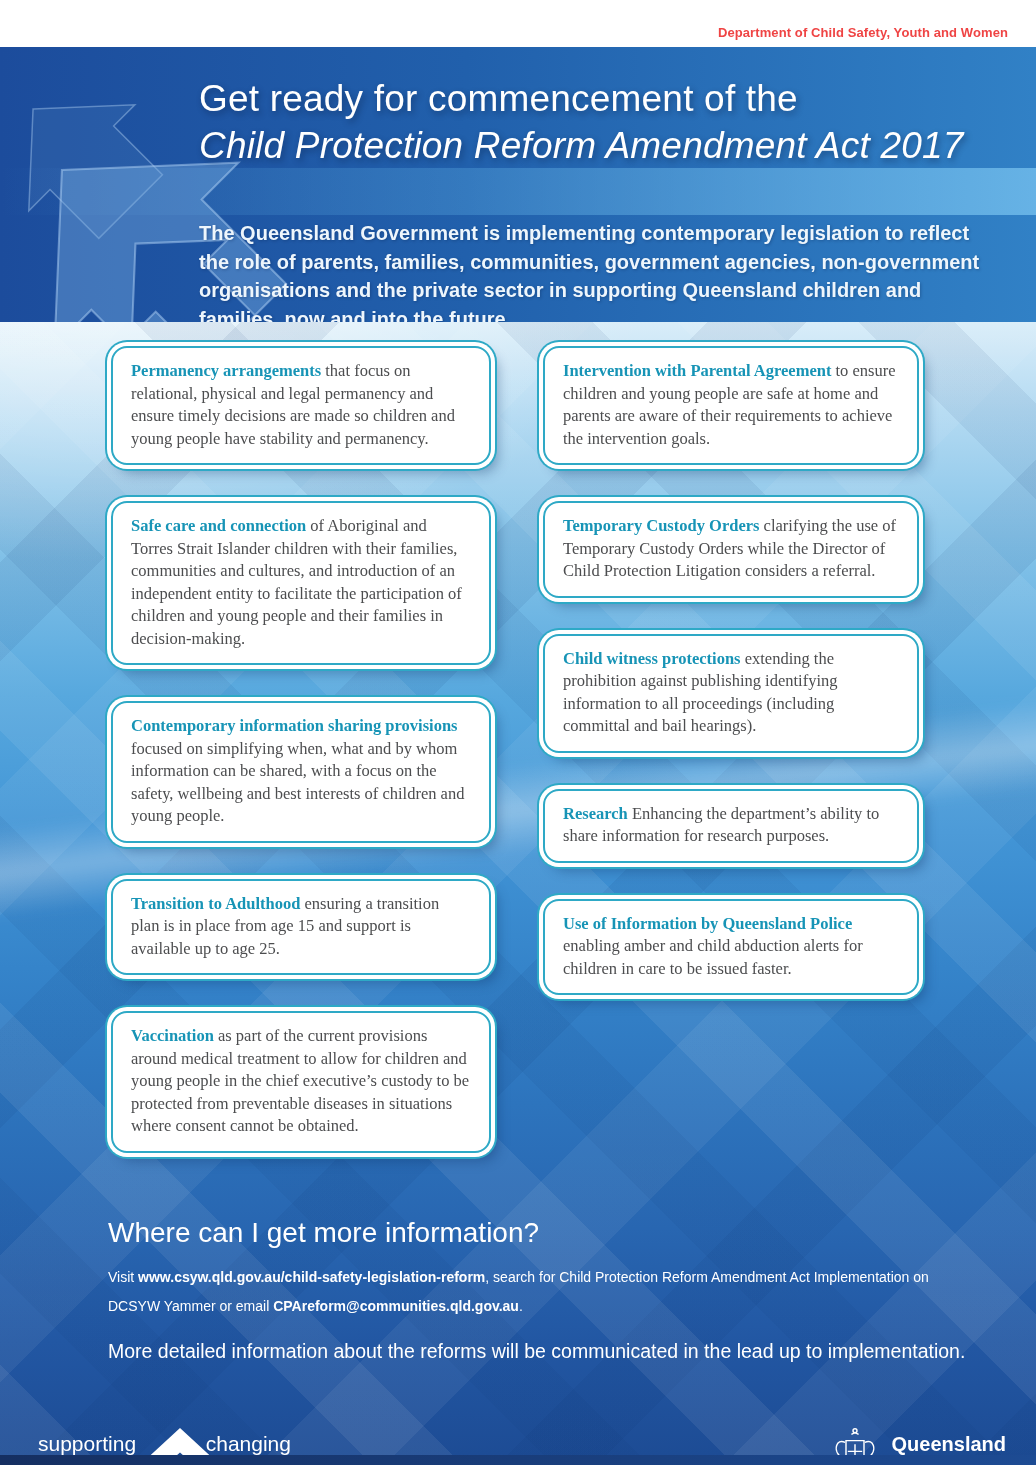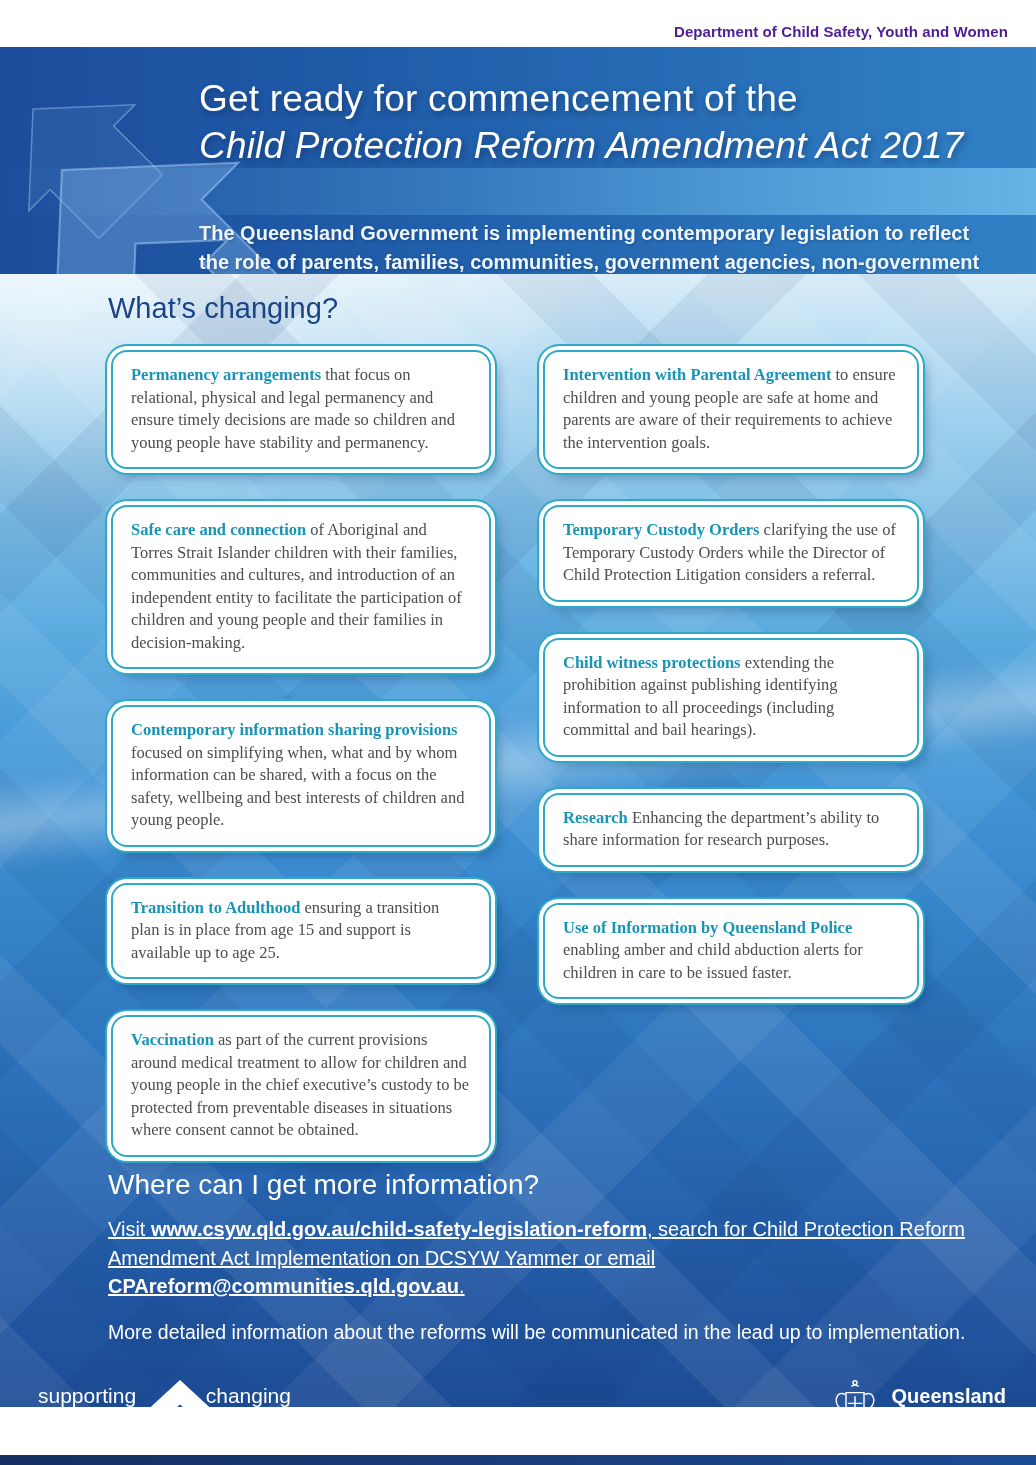--- a/index.html
+++ b/index.html
@@ -10,25 +10,25 @@
   *{box-sizing:border-box; margin:0; padding:0;}
   body{font-family:"Liberation Sans", sans-serif; background:#666;}
   .poster{
     position:relative; width:1036px; height:1465px; margin:0 auto;
     background:#fff; overflow:hidden;
   }
   
   .top-strip{height:47px; background:#fff; position:relative;}
   .dept-label{
     position:absolute; right:28px; bottom:7px;
-    font-size:15px; font-weight:700; color:#4c1d95; letter-spacing:0.1px;
+    font-size:13px; font-weight:700; color:#ef4444; letter-spacing:0.1px;
   }
   
   .header-band{
-    position:relative; height:227px; overflow:hidden;
+    position:relative; height:275px; overflow:hidden;
     background:linear-gradient(90deg, var(--header_left) 0%, var(--header_mid) 45%, var(--header_right) 100%);
   }
   .header-light-band{
     position:absolute; left:0; right:0; top:121px; height:47px;
     background:linear-gradient(90deg, rgba(90,160,220,0) 0%, rgba(90,170,225,0.35) 45%, rgba(120,195,240,0.75) 100%);
   }
   .header-deco{position:absolute; left:-20px; top:15px;}
   .header-text{position:absolute; left:199px; top:28px; z-index:2;}
   .h1-line{
     color:#fff; font-size:37px; line-height:47px; font-weight:400;
@@ -64,21 +64,21 @@
   .card{
     background:#fff; border:2px solid var(--ring); border-radius:16px;
     box-shadow:0 0 0 4px #ffffff, 0 0 0 6px var(--ring), 7px 8px 12px rgba(12,50,100,0.35);
     padding:12px 19px 13px 18px; margin-bottom:36px;
   }
   .card-text{font-size:16.5px; line-height:22.5px; color:var(--body_gray); font-weight:400;font-family:Liberation Serif, serif;}
   .card-title{color:var(--teal); font-weight:700;}
   
   .more-info{position:absolute; left:108px; right:56px; top:894px; z-index:2; color:#fff;}
   .more-heading{font-size:28px; line-height:34px; font-weight:400; margin-bottom:13px;}
-  .info-p{font-size:20px; line-height:28.5px; font-weight:400; max-width:880px;text-decoration:underline;}
+  .info-p{font-size:14px; line-height:28.5px; font-weight:400; max-width:880px;}
   .info-p b{font-weight:700;}
   .info-note{margin-top:17px; font-size:19.5px; line-height:28.5px; max-width:900px;}
   
   .footer-row{
     position:absolute; left:38px; right:30px; top:1096px; height:74px; z-index:2;
     display:flex; justify-content:space-between; align-items:center;
   }
   .campaign{display:flex; align-items:flex-end; color:#fff;}
   .camp-col{display:flex; flex-direction:column;}
   .camp-word-light{font-size:21px; line-height:23px; font-weight:400;}
@@ -114,21 +114,20 @@
       </g>
     </svg>
     <div class="header-text">
       <div class="h1-line">Get ready for commencement of the</div>
       <div class="h1-line italic">Child Protection Reform Amendment Act 2017</div>
     </div>
     <p class="header-intro">The Queensland Government is implementing contemporary legislation to reflect the role of parents, families, communities, government agencies, non-government organisations and the private sector in supporting Queensland children and families, now and into the future.</p>
   </div>
 
   <div class="main">
-    <h2 class="whats-heading">What’s changing?</h2>
 
     <div class="cols">
       <div class="col-left">
         <div class="card">
             <p class="card-text"><b class="card-title">Permanency arrangements</b><span> that focus on relational, physical and legal permanency and ensure timely decisions are made so children and young people have stability and permanency.</span></p>
           </div>
         <div class="card">
             <p class="card-text"><b class="card-title">Safe care and connection</b><span> of Aboriginal and Torres Strait Islander children with their families, communities and cultures, and introduction of an independent entity to facilitate the participation of children and young people and their families in decision-making.</span></p>
           </div>
         <div class="card">

